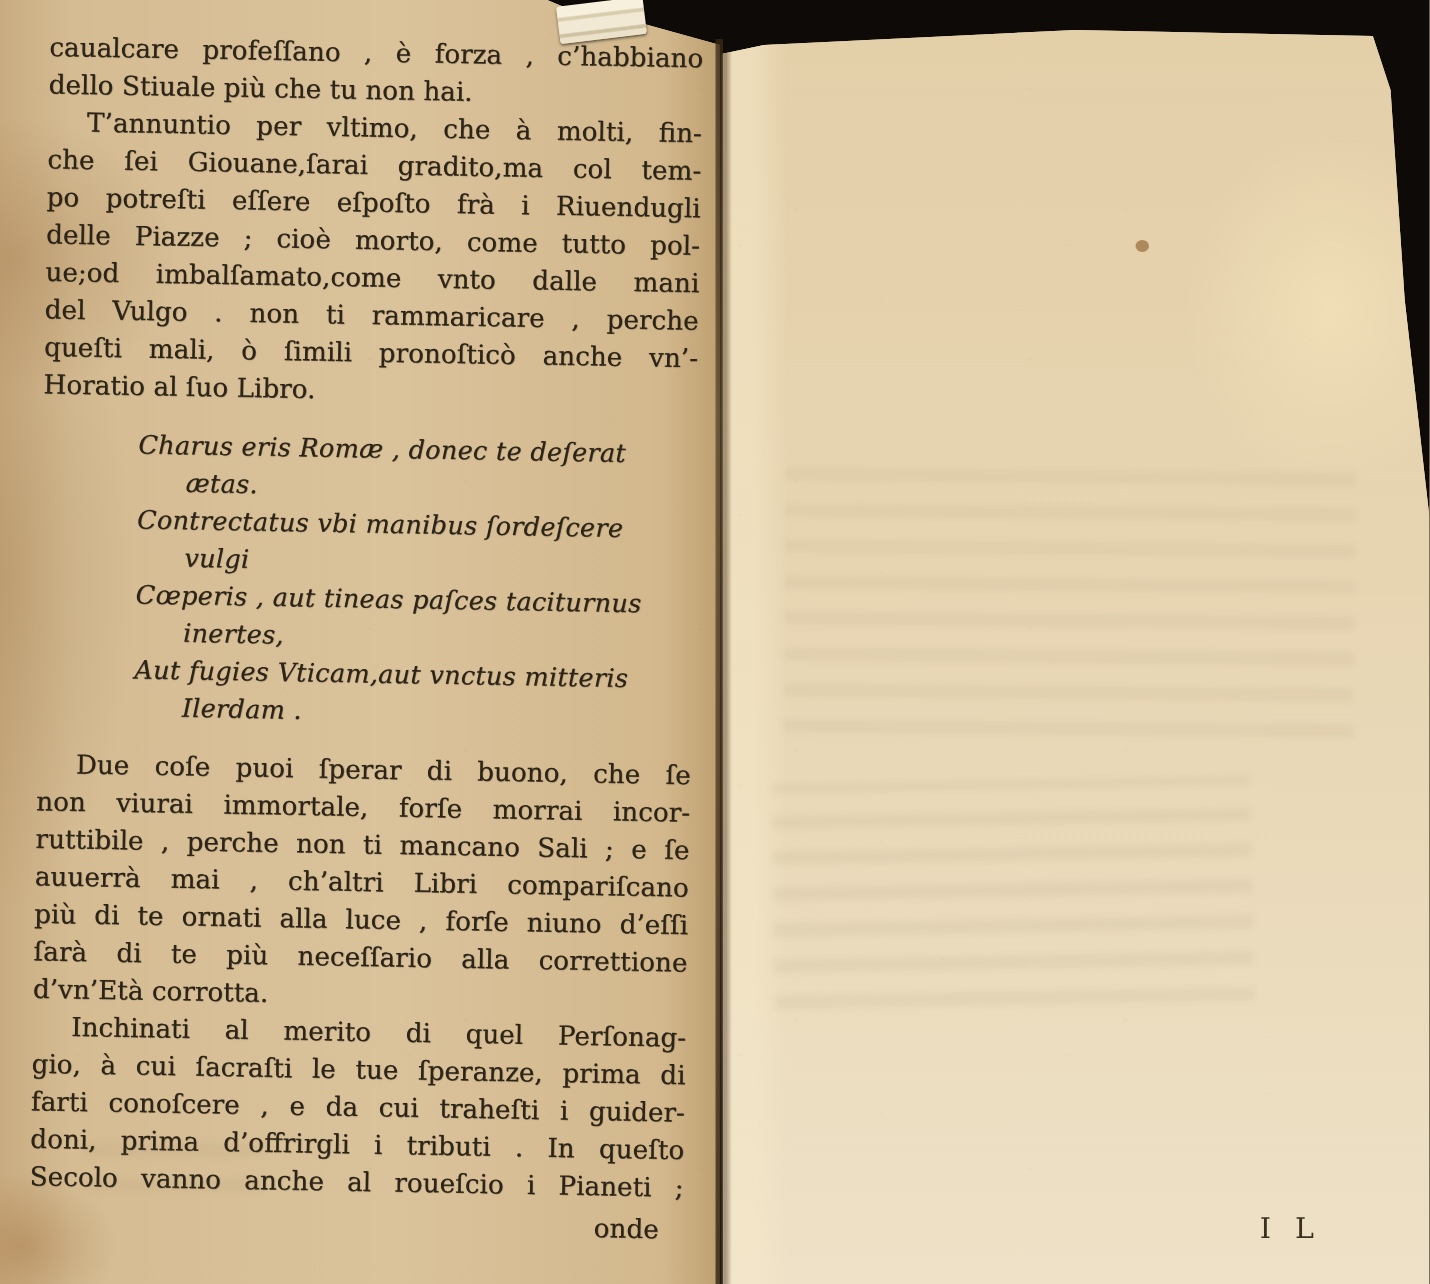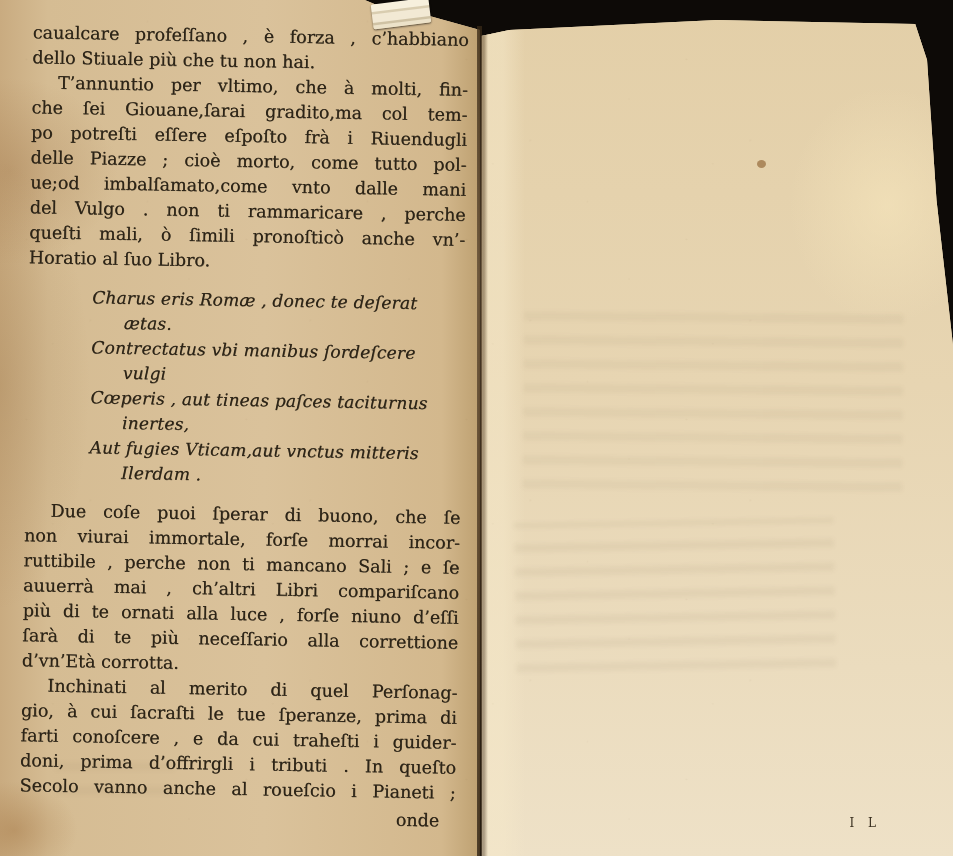--- a/index.html
+++ b/index.html
@@ -72,21 +72,21 @@
     font-style: italic; font-size: 17px; line-height: 25px;
     letter-spacing: 0.2px;
   }
   .verse > div { padding-left: 64px; }
   .verse > div.v2 { padding-left: 96px; }
 
   .catchword { margin-top: 3px; text-align: right; padding-right: 16px; }
 
   .signature {
     position: absolute; right: 72px; bottom: 26px;
-    font-size: 12px; letter-spacing: 5px; color: #3a3020;
+    font-size: 19px; letter-spacing: 5px; color: #3a3020;
   }
 
   
   .dot {
     position: absolute; left: 276px; top: 160px; width: 9px; height: 8px;
     border-radius: 50%; background: rgba(128,78,30,0.55); filter: blur(0.5px);
   }
   .ghost {
     position: absolute; pointer-events: none;
     background: repeating-linear-gradient(0deg, rgba(110,95,65,0.10) 0 9px, rgba(110,95,65,0.0) 9px 24px);

